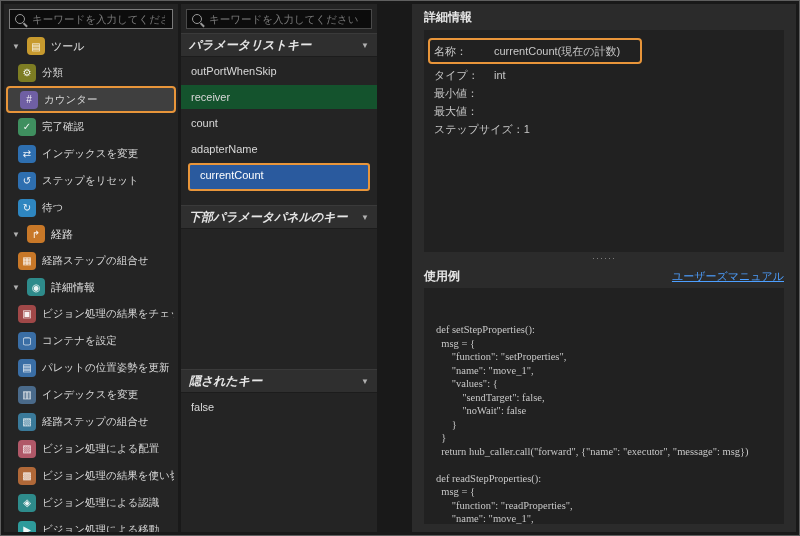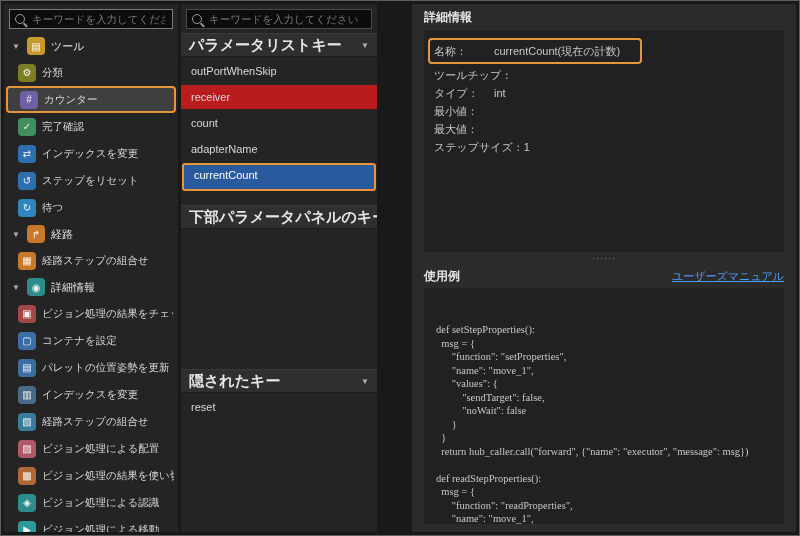--- a/index.html
+++ b/index.html
@@ -22,25 +22,25 @@
   .group-row { height:26px; display:flex; align-items:center; padding:0 4px 0 8px; gap:6px; }
   .caret { color:#b0b0b0; font-size:8px; width:9px; flex:none; }
   .tree-icon { width:18px; height:18px; border-radius:4px; display:flex; align-items:center; justify-content:center; font-size:10px; color:rgba(255,255,255,0.92); flex:none; }
   .group-label { font-size:11px; color:#e2e2e2; white-space:nowrap; }
   .tree-item { height:27px; display:flex; align-items:center; gap:6px; padding:0 4px 0 14px; box-sizing:border-box; }
   .tree-label { font-size:10.5px; color:#d8d8d8; white-space:nowrap; overflow:hidden; }
   .tree-item.selected { background:#3f3f3f; border:2px solid #e8953a; border-radius:4px; padding-left:12px; margin:0 2px; }
 
   
   .param-header { height:22px; display:flex; align-items:center; justify-content:space-between; padding:0 8px; background:#2f2f2f; border-top:1px solid #3a3a3a; border-bottom:1px solid #1c1c1c; }
-  .param-header-label { font-size:15px; font-weight:bold; color:#e6e6e6; white-space:nowrap; }
+  .param-header-label { font-size:12px; font-weight:bold; color:#e6e6e6; white-space:nowrap;font-style:italic; }
   .header-caret { font-size:8px; color:#b0b0b0; }
   .param-item { height:24px; line-height:24px; padding:0 10px; font-size:11px; color:#d8d8d8; margin:2px 0; white-space:nowrap; }
-  .param-item.alt { background:#b91c1c; }
-  .param-item.selected { background:#2a5a9e; border:2px solid #e8953a; border-radius:3px; line-height:20px; margin:2px 1px; color:#ffffff; }
+  .param-item.alt { background:#14532d; }
+  .param-item.selected { background:#2a5a9e; border:2px solid #e8953a; border-radius:3px; line-height:20px; margin:2px 7px; color:#ffffff; }
   .spacer-sm { height:12px; }
   .spacer-lg { height:140px; }
 
   
   .rp-title { height:26px; line-height:26px; padding:0 12px; font-size:12px; font-weight:bold; color:#e6e6e6; }
   .detail-box { margin:0 12px; height:222px; background:#212121; padding:10px; box-sizing:border-box; font-size:11px; color:#c8c8c8; }
   .detail-row { display:flex; min-height:18px; align-items:center; }
   .detail-label { min-width:60px; flex:none; }
   .detail-value { white-space:nowrap; }
   .row-highlight { border:2px solid #e8953a; border-radius:4px; padding:2px 20px 2px 4px; margin:-2px 0 2px -6px; width:fit-content; }
@@ -167,34 +167,30 @@
       <span class="param-header-label">下部パラメータパネルのキー</span>
       <span class="header-caret">▼</span>
     </div>
 
     <div class="spacer-lg"></div>
 
     <div class="param-header">
       <span class="param-header-label">隠されたキー</span>
       <span class="header-caret">▼</span>
     </div>
-    <div class="param-item">reset</div>
+    <div class="param-item">false</div>
   </div>
 
   <div class="right-panel">
     <div class="rp-title">詳細情報</div>
 
     <div class="detail-box">
       <div class="detail-row row-highlight">
         <span class="detail-label">名称：</span>
         <span class="detail-value">currentCount(現在の計数)</span>
-      </div>
-      <div class="detail-row">
-        <span class="detail-label">ツールチップ：</span>
-        <span class="detail-value"></span>
       </div>
       <div class="detail-row">
         <span class="detail-label">タイプ：</span>
         <span class="detail-value">int</span>
       </div>
       <div class="detail-row">
         <span class="detail-label">最小値：</span>
         <span class="detail-value"></span>
       </div>
       <div class="detail-row">

